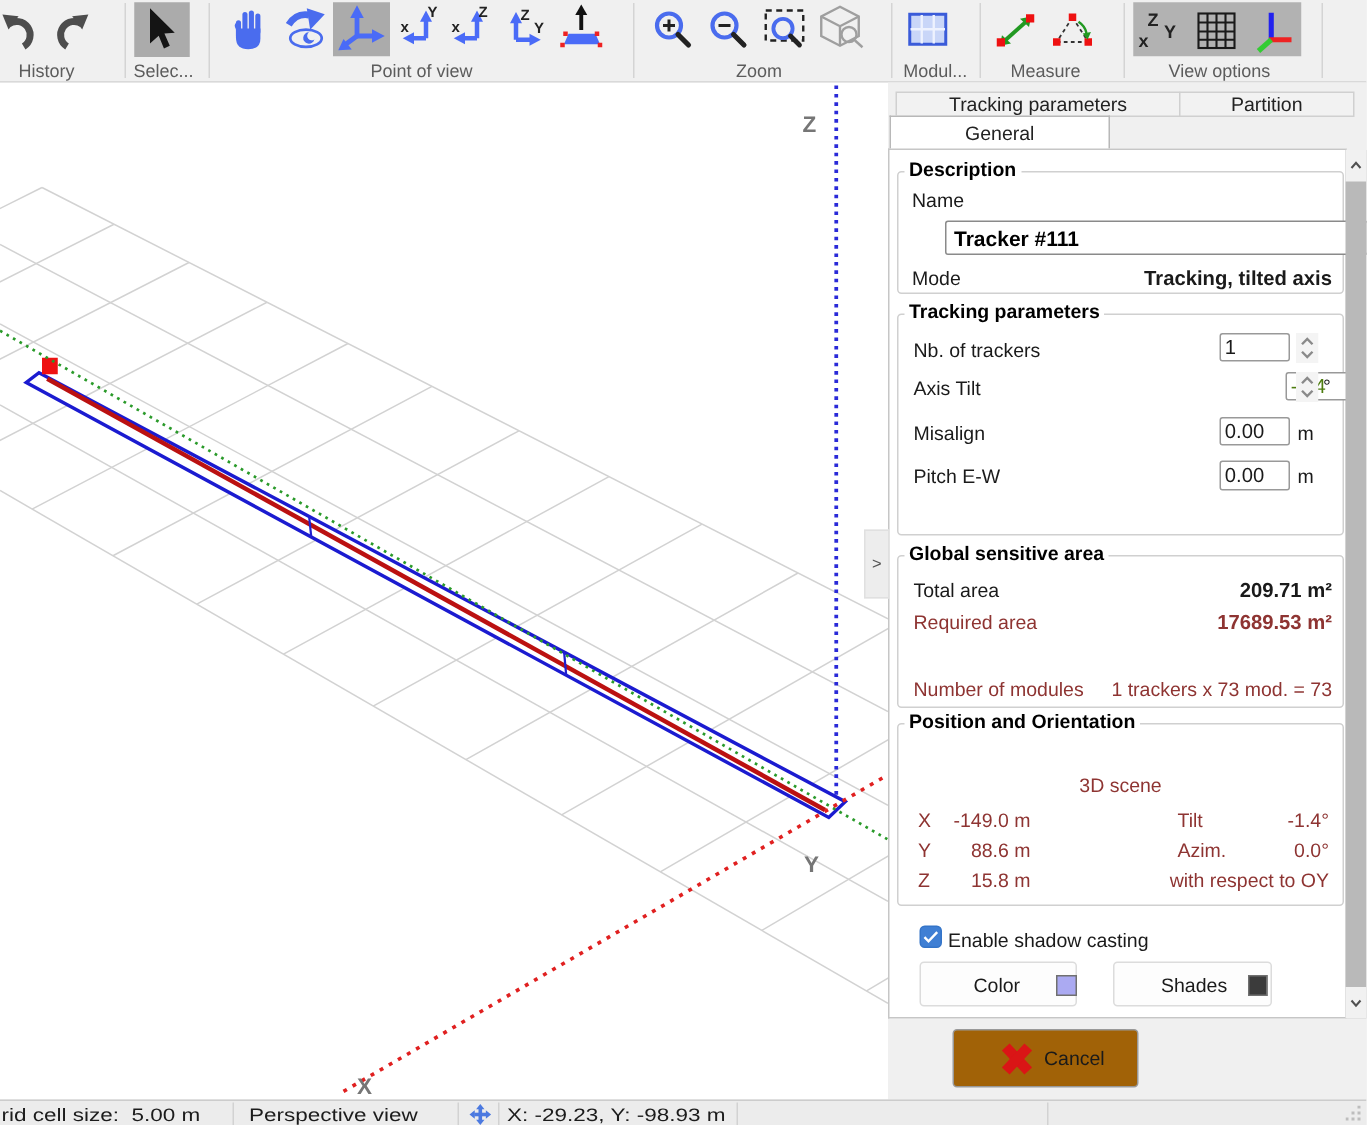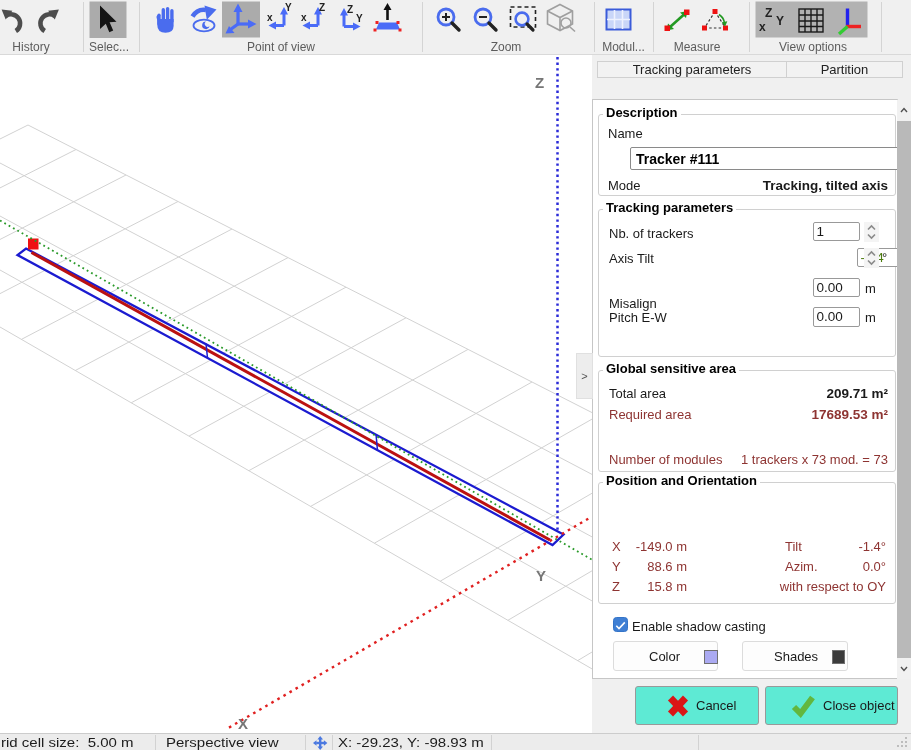--- a/index.html
+++ b/index.html
@@ -34,21 +34,21 @@
   .bold { font-weight:bold; }
   .right { text-align:right; }
   .spinbox { position:absolute; width:47px; height:19.5px; border:1px solid #999;
     border-radius:2px; background:#fff; font-size:13.5px; padding:1px 3px; color:#1a1a1a; }
   
   #sb { position:absolute; left:305px; top:45px; width:14px; height:579px;
     background:#b9b9b9; }
   .sbbtn { position:absolute; left:0; width:14px; height:21px; background:#f1f1f1;
     color:#505050; text-align:center; }
   
-  .bigbtn { position:absolute; height:39px; background:#5eead4;
+  .bigbtn { position:absolute; height:39px; background:#a16207;
     border:1px solid #999; border-radius:3px; font-size:13px; color:#1a1a1a; }
   
   #status { left:0px; top:733px; width:911px; height:17px; background:#ececec;
     border-top:1px solid #cccccc; font-size:13px; color:#1c1c1c; }
   .ssep { position:absolute; top:1px; height:15px; width:1px; background:#d2d2d2; }
   .stext { position:absolute; top:2px; white-space:nowrap; font-size:12px;
     transform:scaleX(1.25); transform-origin:left center; }
 </style>
 </head>
 <body>
@@ -259,20 +259,21 @@
     <div class="tlabel" style="left:231px; width:100px">Point of view</div>
     <div class="tlabel" style="left:481px; width:50px">Zoom</div>
     <div class="tlabel" style="left:596px; width:55px">Modul...</div>
     <div class="tlabel" style="left:667px; width:60px">Measure</div>
     <div class="tlabel" style="left:768px; width:90px">View options</div>
   </div>
   <div class="abs" id="panel">
     <div class="tab" style="left:5px; top:6px; width:190px; height:17px; line-height:16px;">Tracking parameters</div>
     <div class="tab" style="left:194px; top:6px; width:117px; height:17px; line-height:16px;">Partition</div>
     <div class="tab" style="left:147px; top:29px; width:145px; height:21px; line-height:20px;margin-top:48px;">Trackers sizes</div>
+    <div class="tab" style="left:1px; top:22px; width:147px; height:23px; line-height:21px; background:#fff; border-bottom:none; border-color:#b8b8b8;">General</div>
     <div id="content">
 
       <div class="group" style="top:13.5px; height:82px;">
         <span class="gtitle">Description</span>
         <span class="lbl" style="left:9px; top:11px;">Name</span>
         <div class="abs" style="left:8px; top:32px; width:282px; height:23px; border:1px solid #8a8a8a; border-radius:2px; background:#fff; font-size:14px; font-weight:bold; padding:3px 5px; color:#000;margin-left:23px;">Tracker #111</div>
         <span class="lbl" style="left:9px; top:63px;">Mode</span>
         <span class="lbl bold" style="right:7px; top:63px; font-size:13.5px;">Tracking, tilted axis</span>
       </div>
 
@@ -286,40 +287,41 @@
           <path d="M4,12.5 L7.5,16 L11,12.5" fill="none" stroke="#8a8a8a" stroke-width="1.6"></path>
         </svg>
         <span class="lbl" style="left:10px; top:41.5px;">Axis Tilt</span>
         <div class="spinbox" style="left:213.5px; top:38px; color:#4d7c0f;margin-left:44px;">-1.4</div>
         <svg class="abs" style="left:265px; top:38px;" width="15" height="20" viewBox="0 0 15 20">
           <rect x="0" y="0" width="15" height="20" fill="#f4f4f4"></rect>
           <path d="M4,7.5 L7.5,4 L11,7.5" fill="none" stroke="#8a8a8a" stroke-width="1.6"></path>
           <path d="M4,12.5 L7.5,16 L11,12.5" fill="none" stroke="#8a8a8a" stroke-width="1.6"></path>
         </svg>
         <span class="lbl" style="left:283px; top:40px;">°</span>
-        <span class="lbl" style="left:10px; top:86px;text-align:center;">Misalign</span>
+        <span class="lbl" style="left:10px; top:71px;text-align:center;">Misalign</span>
         <div class="spinbox" style="left:213.5px; top:68px;">0.00</div>
         <span class="lbl" style="left:266px; top:71px;">m</span>
         <span class="lbl" style="left:10px; top:100.5px;">Pitch E-W</span>
         <div class="spinbox" style="left:213.5px; top:97.5px;">0.00</div>
         <span class="lbl" style="left:266px; top:100.5px;">m</span>
       </div>
 
       <div class="group" style="top:269.5px; height:102.5px;">
         <span class="gtitle">Global sensitive area</span>
         <span class="lbl" style="left:10px; top:15px;">Total area</span>
         <span class="lbl bold" style="right:7px; top:15px; font-size:13.5px;">209.71 m²</span>
         <span class="lbl maroon" style="left:10px; top:36px;">Required area</span>
         <span class="lbl maroon bold" style="right:7px; top:36px; font-size:13.5px;">17689.53 m²</span>
         <span class="lbl maroon" style="left:10px; top:81px;">Number of modules</span>
         <span class="lbl maroon" style="right:7px; top:81px;">1 trackers x 73 mod. = 73</span>
       </div>
 
       <div class="group" style="top:381.5px; height:122.5px;">
         <span class="gtitle">Position and Orientation</span>
+        <div class="lbl maroon" style="left:0; top:33px; width:100%; text-align:center;">3D scene</div>
         <span class="lbl maroon" style="left:13px; top:56.5px;">X</span>
         <span class="lbl maroon right" style="left:30px; top:56.5px; width:58px;">-149.0 m</span>
         <span class="lbl maroon" style="left:186px; top:56.5px;">Tilt</span>
         <span class="lbl maroon right" style="left:230px; top:56.5px; width:57px;">-1.4°</span>
         <span class="lbl maroon" style="left:13px; top:76px;">Y</span>
         <span class="lbl maroon right" style="left:30px; top:76px; width:58px;">88.6 m</span>
         <span class="lbl maroon" style="left:186px; top:76px;">Azim.</span>
         <span class="lbl maroon right" style="left:230px; top:76px; width:57px;">0.0°</span>
         <span class="lbl maroon" style="left:13px; top:96px;">Z</span>
         <span class="lbl maroon right" style="left:30px; top:96px; width:58px;">15.8 m</span>
@@ -357,26 +359,20 @@
     </div>
 
     <div class="bigbtn" style="left:43px; top:631px; width:124px;">
       <svg class="abs" style="left:31px; top:7px;" width="22" height="24" viewBox="0 0 22 24">
         <g stroke="#da1516" stroke-width="7" stroke-linecap="butt">
           <path d="M3.5,4 L18.5,20"></path>
             <path d="M18.5,4 L3.5,20"></path>
         </g>
       </svg>
       <span class="abs" style="left:60px; top:11px;">Cancel</span>
-    </div>
-    <div class="bigbtn" style="left:173px; top:631px; width:133px;">
-      <svg class="abs" style="left:24px; top:6px;" width="26" height="27" viewBox="0 0 26 27">
-        <path d="M4,14 L10.5,20.5 L22.5,4.5" fill="none" stroke="#62b73e" stroke-width="6" stroke-linecap="butt"></path>
-      </svg>
-      <span class="abs" style="left:57px; top:11px;">Close object</span>
     </div>
   </div>
   <div class="abs" id="expander">&gt;</div>
   <div class="abs" id="status">
     <span class="stext" style="left:1px;">rid cell size:&nbsp; 5.00 m</span>
     <div class="ssep" style="left:155px"></div>
     <span class="stext" style="left:166px;">Perspective view</span>
     <div class="ssep" style="left:305px"></div>
     <svg class="abs" style="left:311px; top:2px;" width="18" height="14" viewBox="0 0 18 14">
       <g fill="#4b79e0">

